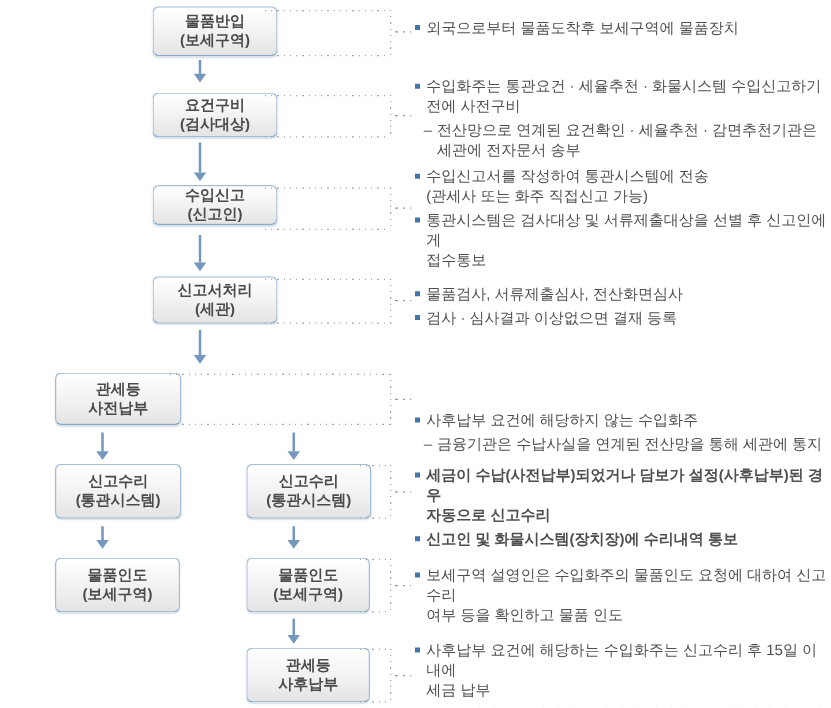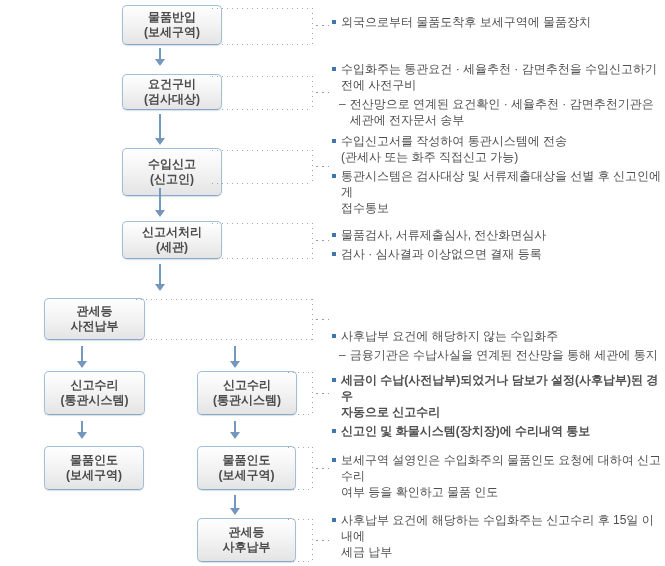--- a/index.html
+++ b/index.html
@@ -40,21 +40,21 @@
 <div class="canvas">
 
   <div class="node" style="left:110px;top:5px;width:100px;height:40px;">
     <div>물품반입</div>
     <div>(보세구역)</div>
   </div>
   <div class="node" style="left:110px;top:74px;width:100px;height:36px;">
     <div>요건구비</div>
     <div>(검사대상)</div>
   </div>
-  <div class="node" style="left:110px;top:148px;width:100px;height:48px;">
+  <div class="node" style="left:110px;top:148px;width:100px;height:32px;">
     <div>수입신고</div>
     <div>(신고인)</div>
   </div>
   <div class="node" style="left:110px;top:221px;width:100px;height:38px;">
     <div>신고서처리</div>
     <div>(세관)</div>
   </div>
   <div class="node" style="left:32px;top:298px;width:101px;height:42px;">
     <div>관세등</div>
     <div>사전납부</div>
@@ -160,21 +160,21 @@
   <div class="note" style="top:14px;">
     <div class="note-item">
       <span class="bullet-sq"></span>
       <span class="note-text">외국으로부터 물품도착후 보세구역에 물품장치</span>
     </div>
   </div>
 
   <div class="note" style="top:61px;">
     <div class="note-item">
       <span class="bullet-sq"></span>
-      <span class="note-text">수입화주는 통관요건 · 세율추천 · 감면추천을 수입신고하기
+      <span class="note-text">수입화주는 통관요건 · 세율추천 · 화물시스템 수입신고하기
 전에 사전구비</span>
     </div>
     <div class="note-item sub">
       <span class="dash">–</span>
       <span class="note-text">전산망으로 연계된 요건확인 · 세율추천 · 감면추천기관은
 세관에 전자문서 송부</span>
     </div>
   </div>
 
   <div class="note" style="top:133px;">

